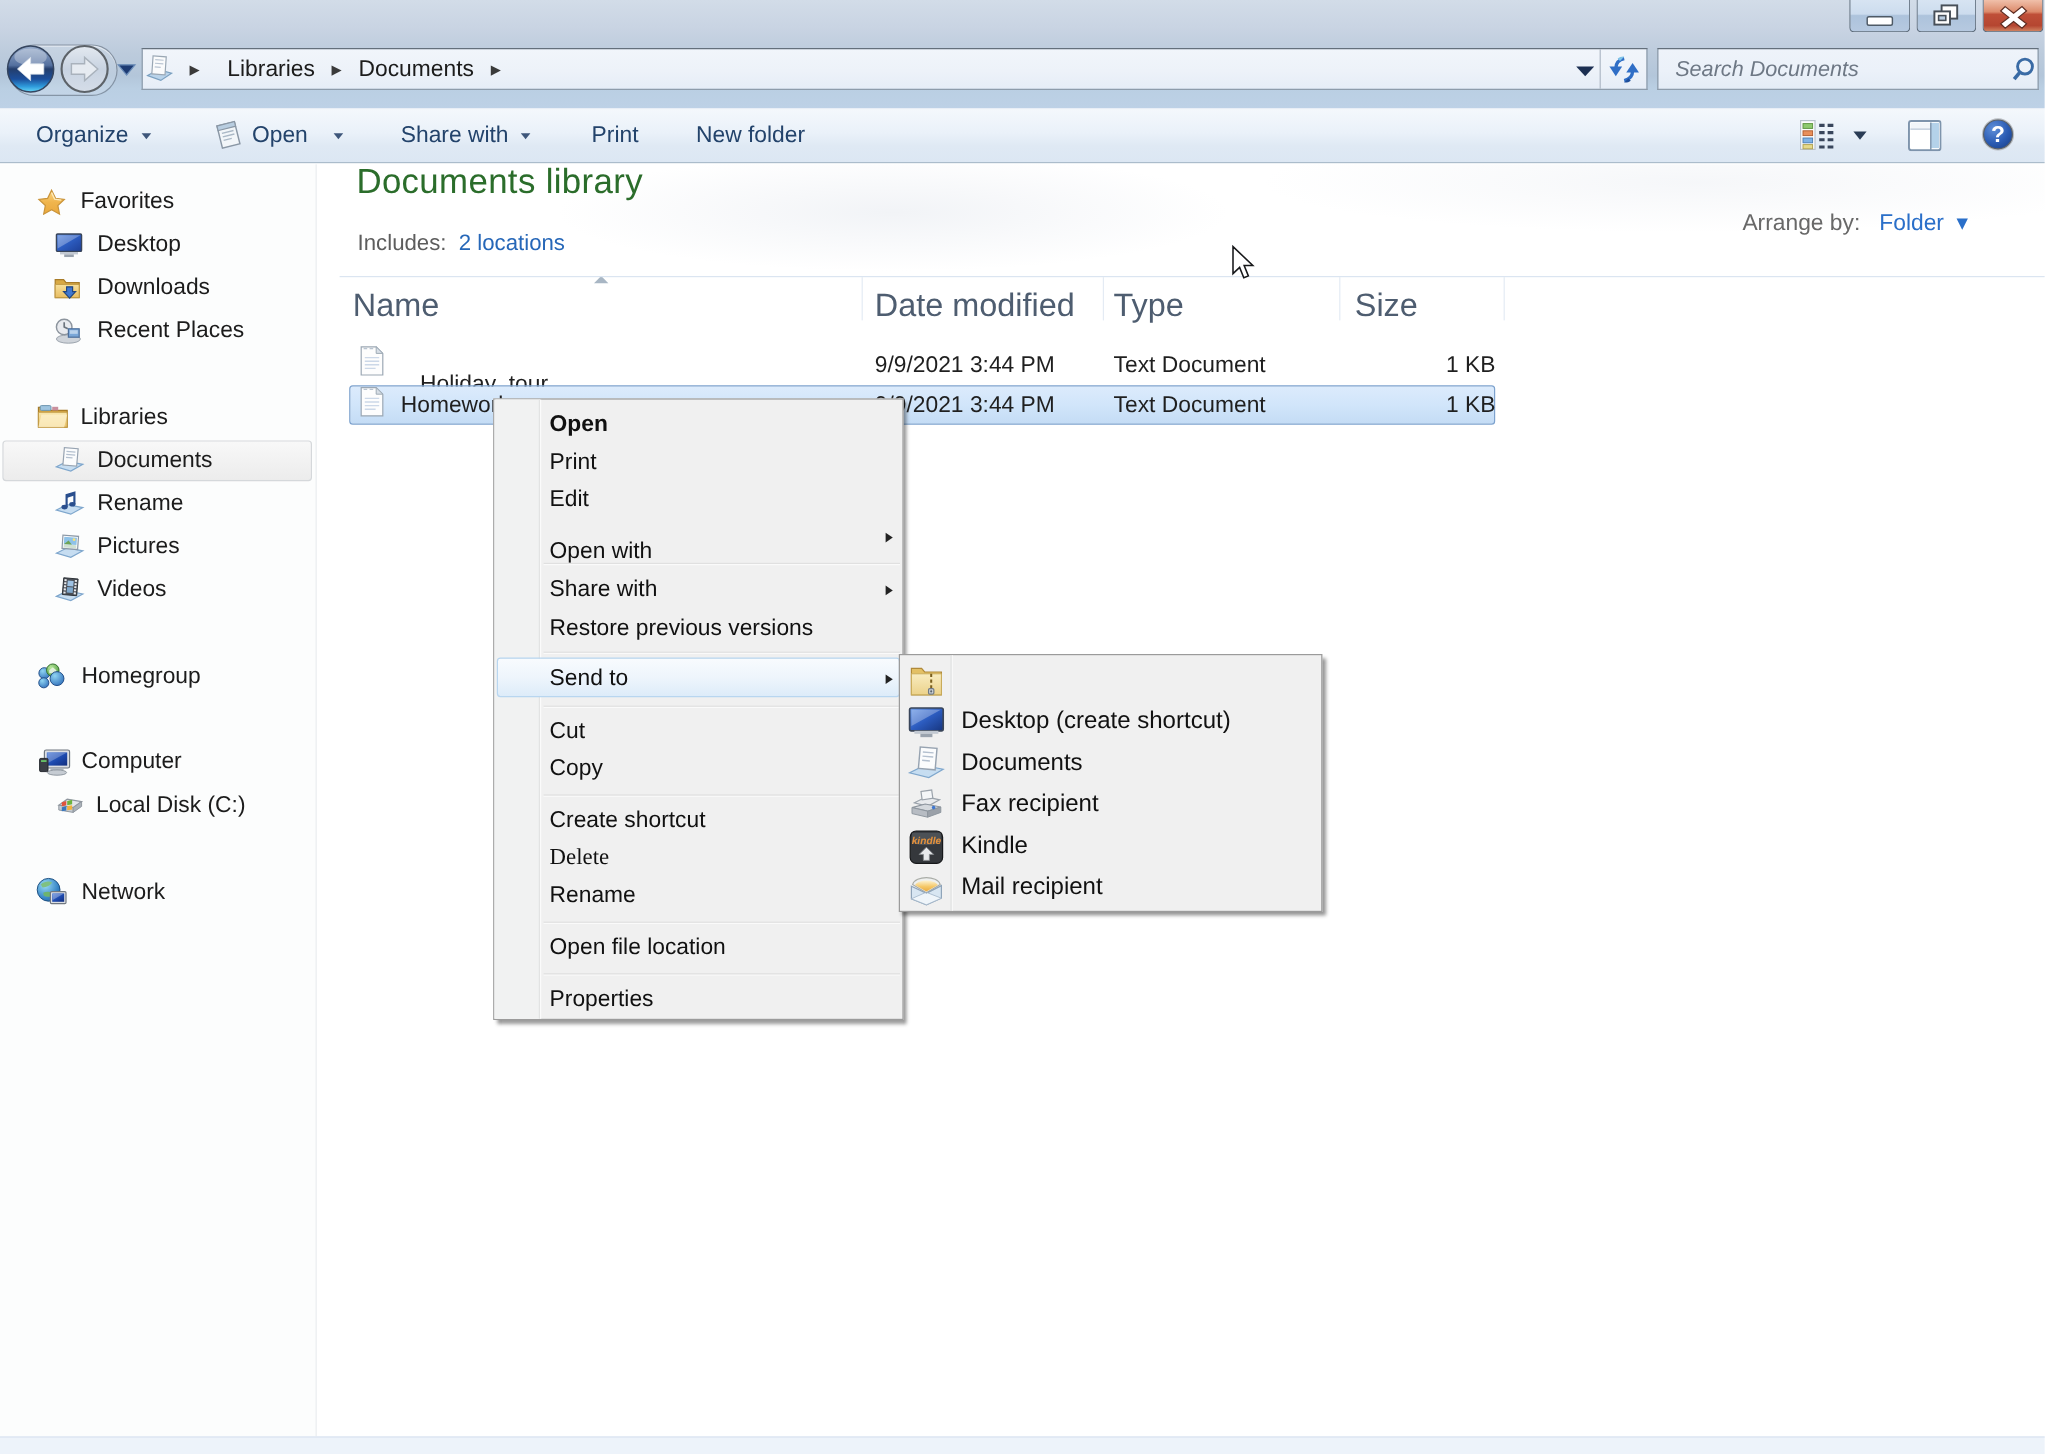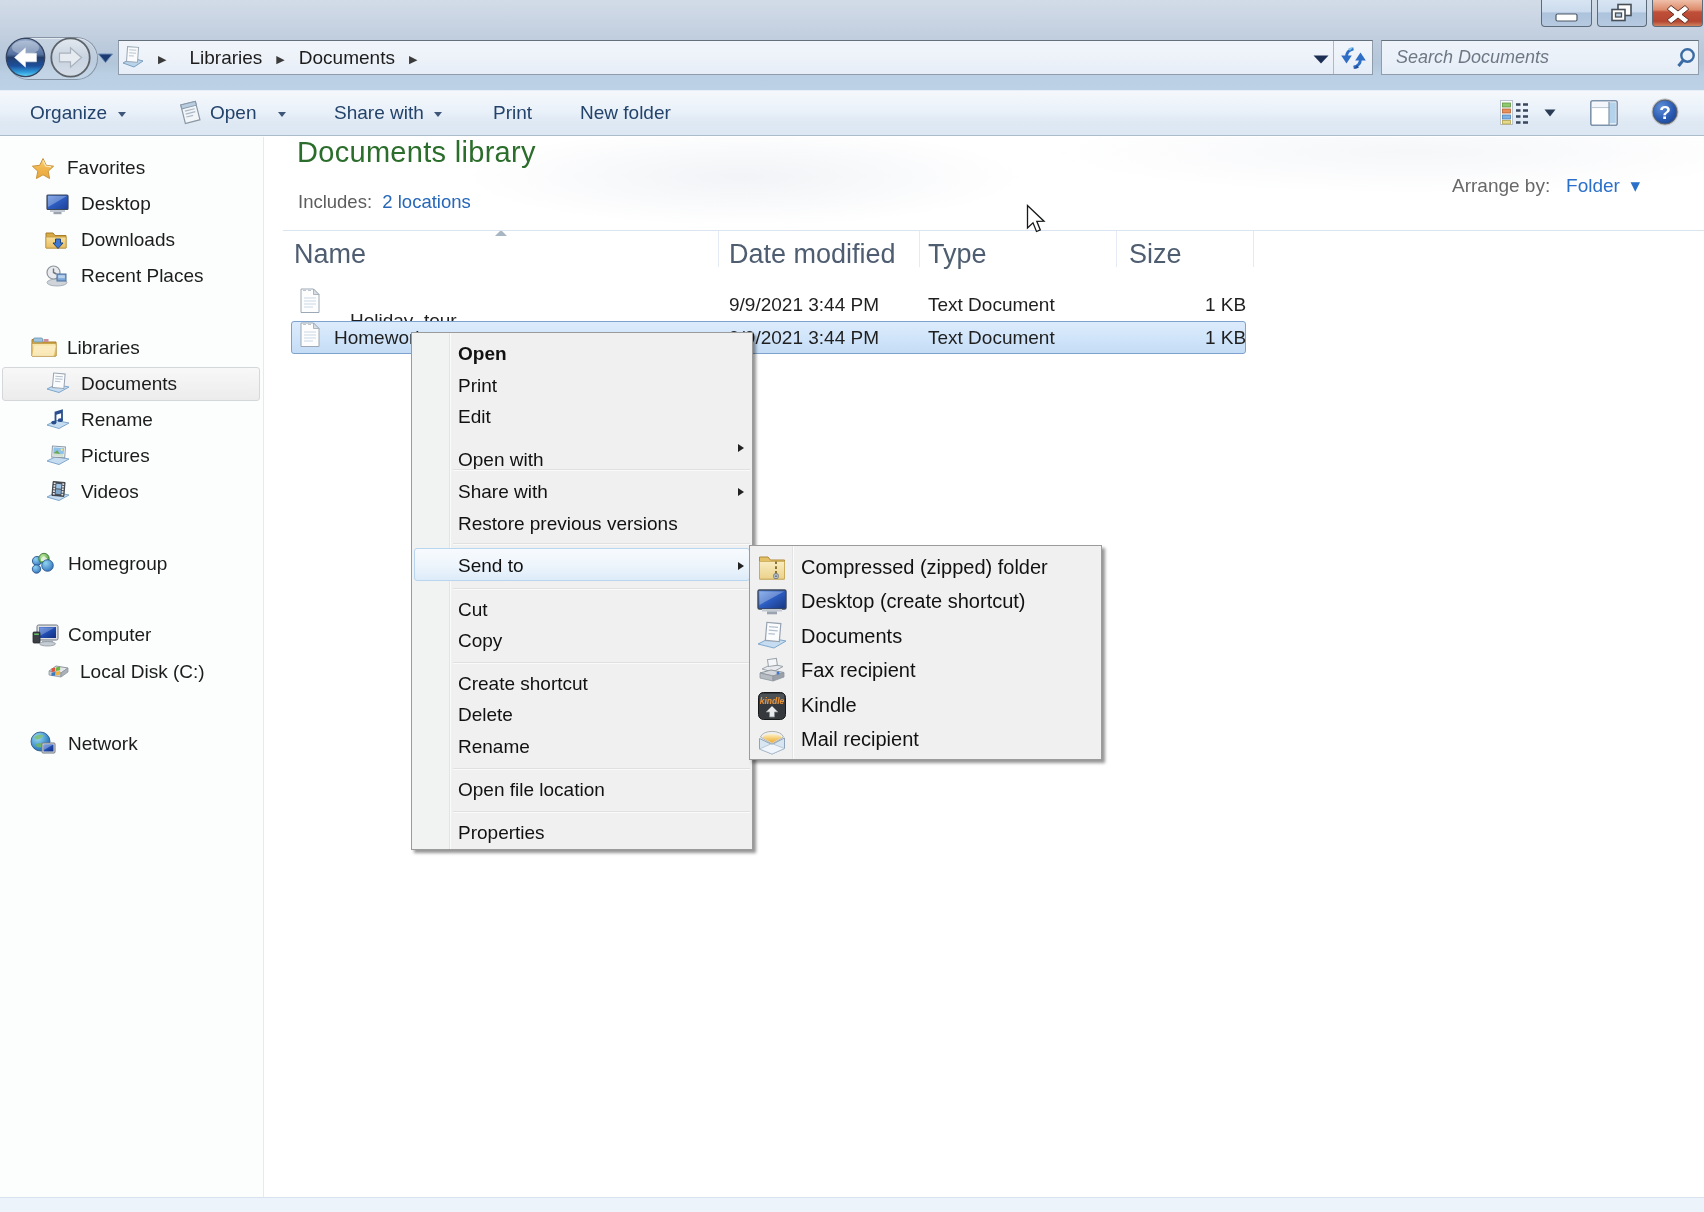--- a/index.html
+++ b/index.html
@@ -445,31 +445,30 @@
   <div class="marr" style="left:326px; top:155px;"></div>
   <div class="mi" style="top:175px;">Restore previous versions</div>
   <div class="msep" style="top:210px;"></div>
   <div class="mi" style="top:217px;">Send to</div>
   <div class="marr" style="left:326px; top:229px;"></div>
   <div class="msep" style="top:255px;"></div>
   <div class="mi" style="top:261px;">Cut</div>
   <div class="mi" style="top:292px;">Copy</div>
   <div class="msep" style="top:329px;"></div>
   <div class="mi" style="top:335px;">Create shortcut</div>
-  <div class="mi" style="top:366px;">Delete</div>
+  <div class="mi" style="top:366px;font-family:Liberation Serif, serif;">Delete</div>
   <div class="mi" style="top:398px;">Rename</div>
   <div class="msep" style="top:435px;"></div>
   <div class="mi" style="top:441px;">Open file location</div>
   <div class="msep" style="top:478px;"></div>
   <div class="mi" style="top:484px;">Properties</div>
 </div>
 
 <div id="submenu" class="abs">
   <div id="subgut"></div>
-  <div class="si" style="top:4px;">Compressed (zipped) folder</div>
   <div class="si" style="top:38px;">Desktop (create shortcut)</div>
   <div class="si" style="top:73px;">Documents</div>
   <div class="si" style="top:107px;">Fax recipient</div>
   <div class="si" style="top:142px;">Kindle</div>
   <div class="si" style="top:176px;">Mail recipient</div>
 
   <svg class="sic" style="top:6px;" viewBox="0 0 32 32">
    <defs>
         <linearGradient id="zf" x1="0" y1="0" x2="0" y2="1">
           <stop offset="0" stop-color="#f8ecc0"></stop>

